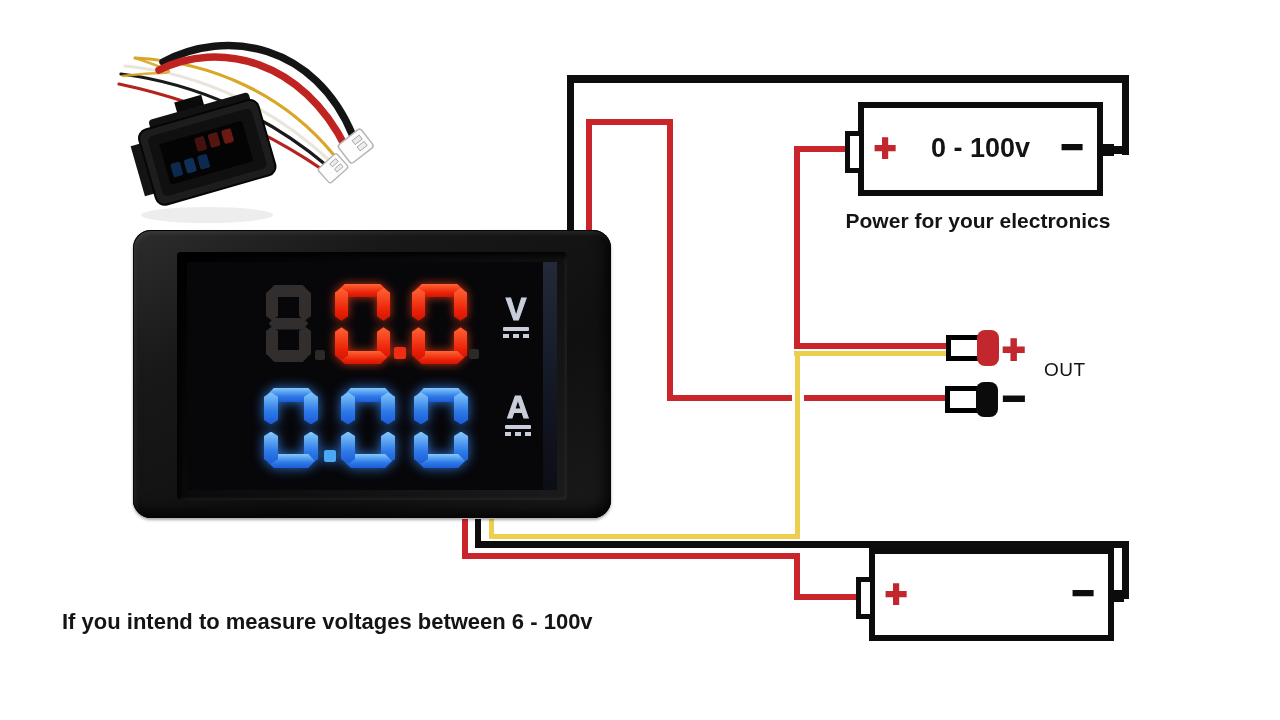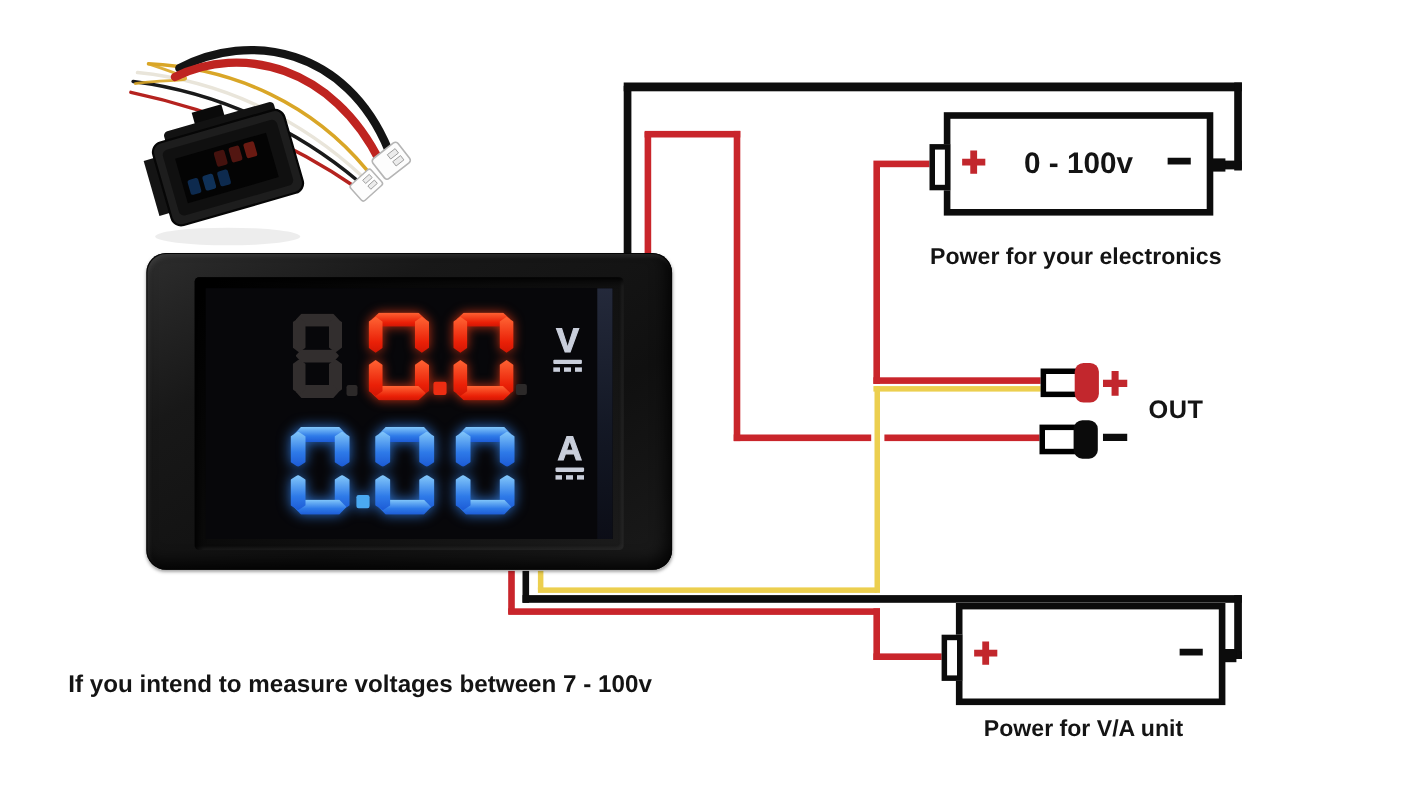--- a/index.html
+++ b/index.html
@@ -63,21 +63,21 @@
   .sign.red{color:var(--terminal-red,#c2272d);-webkit-text-stroke:2px var(--terminal-red,#c2272d);}
   .sign.blk{color:#0d0d0d;-webkit-text-stroke:2px #0d0d0d;}
   .b-plus{left:10px;top:50%;transform:translateY(-52%);font-size:38px;}
   .b-minus{right:14px;top:50%;transform:translateY(-54%);font-size:38px;}
   .btab{position:absolute;background:#fff;border:5px solid #0c0c0c;box-sizing:border-box;width:19px;height:42px;}
   .bnub{position:absolute;background:#0c0c0c;}
   .caption{position:absolute;font-weight:bold;font-size:21px;color:#141414;text-align:center;}
 
   .outbox{position:absolute;background:#fff;border:5px solid #000;box-sizing:border-box;}
   .outcap{position:absolute;border-radius:8px;}
-  .out-label{position:absolute;font-weight:bold;font-size:23px;letter-spacing:.5px;color:#141414;}
+  .out-label{position:absolute;font-weight:normal;font-size:19px;letter-spacing:.5px;color:#141414;}
   .o-plus{font-size:40px;}
   .o-minus{font-size:40px;}
 
   .note{position:absolute;left:62px;top:605px;width:580px;font-weight:bold;font-size:22px;
         line-height:33px;color:#141414;}
 </style>
 </head>
 <body>
 
 <div class="canvas">
@@ -230,35 +230,34 @@
     </div>
   </div>
 
   <div class="battery" style="left:858px;top:102px;width:245px;height:94px;">
     <span class="sign red b-plus">+</span>
     <span class="b-range">0 - 100v</span>
     <span class="sign blk b-minus">−</span>
   </div>
   <div class="btab" style="left:845px;top:131px;"></div>
   <div class="bnub" style="left:1100px;top:144px;width:14px;height:12px;"></div>
-  <div class="caption" style="left:828px;top:209px;width:300px;margin-top:13px;">Power for your electronics</div>
+  <div class="caption" style="left:828px;top:209px;width:300px;">Power for your electronics</div>
 
   <div class="outbox" style="left:946px;top:335px;width:38px;height:26px;"></div>
   <div class="outcap" style="left:977px;top:330px;width:22px;height:36px;background:var(--terminal-red,#d8232e);"></div>
   <span class="sign red o-plus" style="left:1002px;top:329px;">+</span>
   <div class="outbox" style="left:945px;top:386px;width:38px;height:27px;"></div>
   <div class="outcap" style="left:976px;top:382px;width:22px;height:35px;background:#0b0b0b;"></div>
   <span class="sign blk o-minus" style="left:1002px;top:378px;">−</span>
   <div class="out-label" style="left:1044px;top:359px;">OUT</div>
 
   <div class="battery" style="left:869px;top:548px;width:245px;height:93px;">
     <span class="sign red b-plus">+</span>
     <span class="sign blk b-minus">−</span>
   </div>
   <div class="btab" style="left:856px;top:577px;"></div>
   <div class="bnub" style="left:1110px;top:590px;width:14px;height:12px;"></div>
-  <div class="caption" style="left:845px;top:651px;width:280px;">Power for V/A unit</div>
 
   <div class="note">
-    <div>If you intend to measure voltages between 7 - 100v</div>
+    <div>If you intend to measure voltages between 6 - 100v</div>
   </div>
 
 </div>
 
 </body></html>

